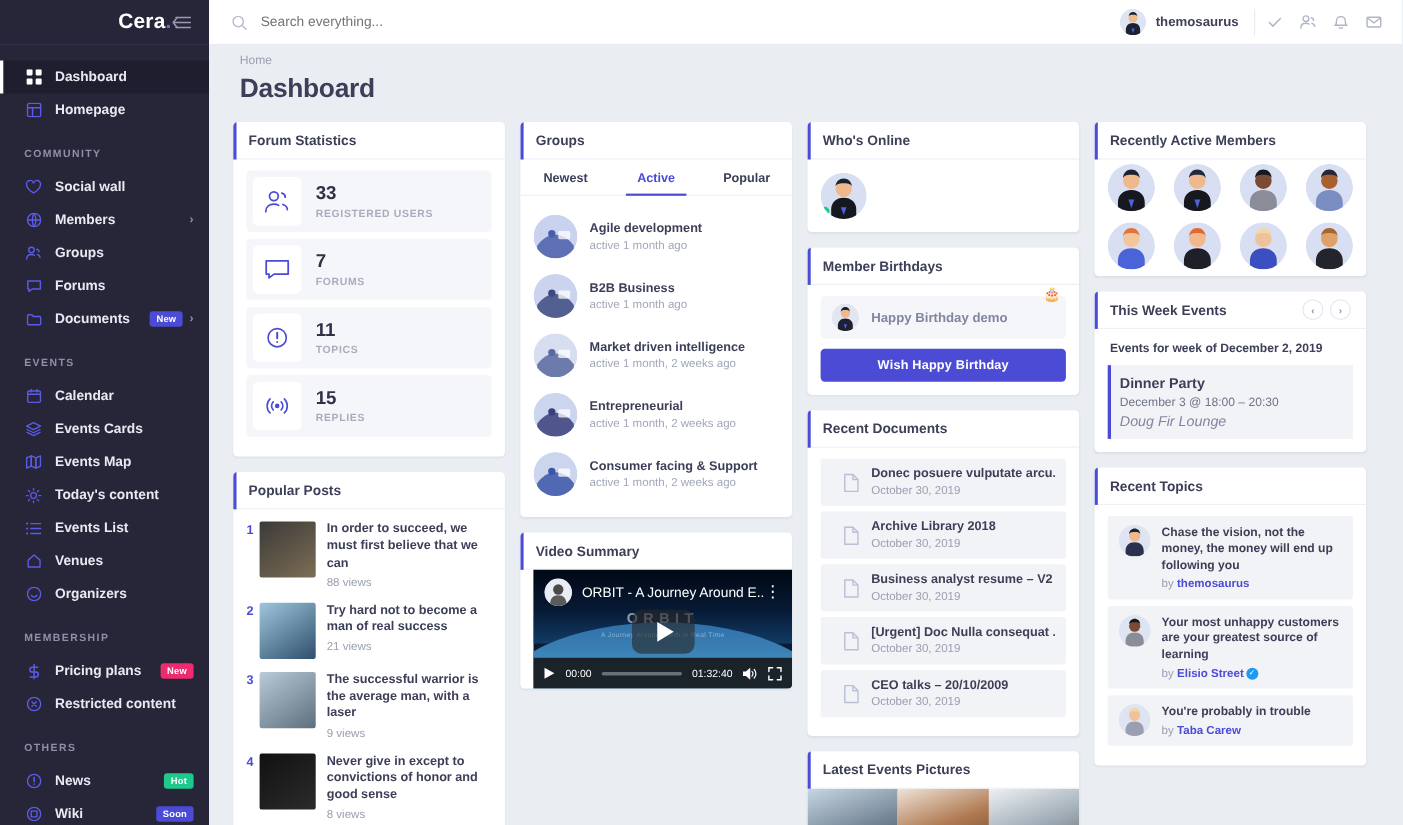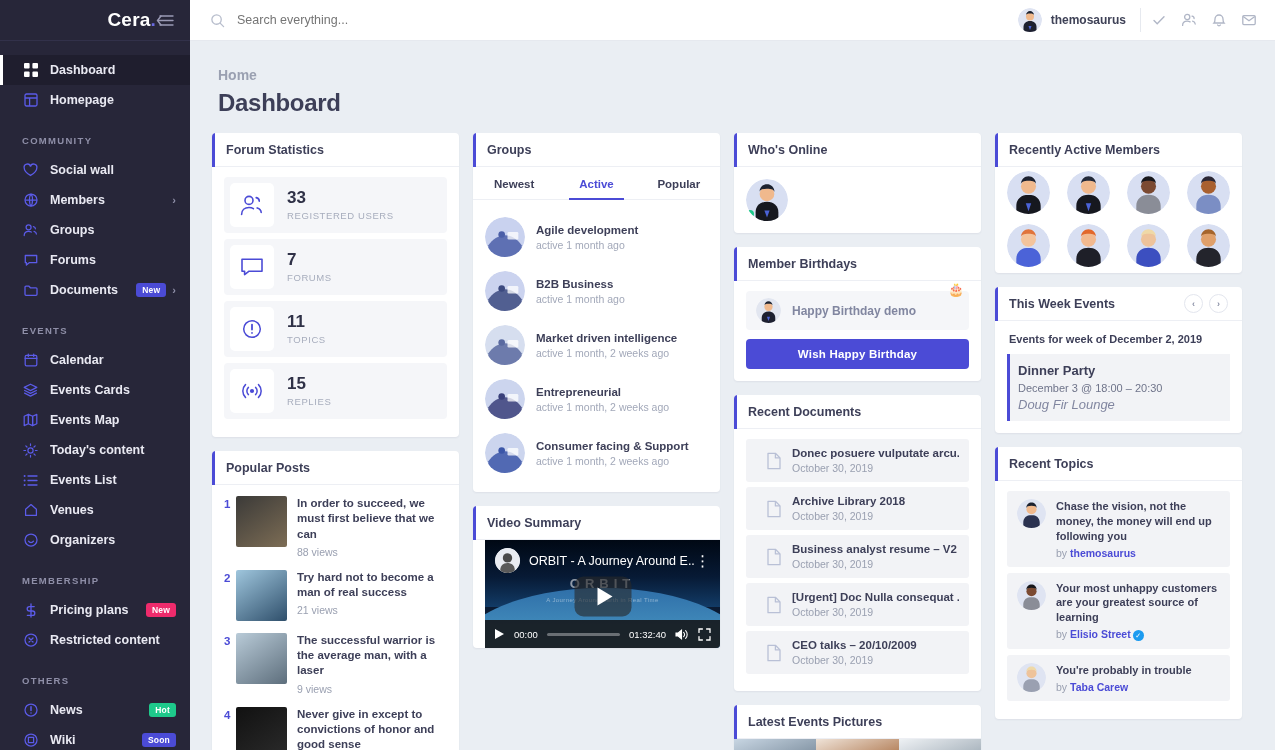--- a/index.html
+++ b/index.html
@@ -87,21 +87,21 @@
   .tb-search input {
     border: 0; outline: 0; font-size: 12.5px; color: #3b82f6;
     font-family: "Liberation Sans", sans-serif; width: 320px; background: transparent;
   }
   .tb-user { display: flex; align-items: center; padding-right: 14px; border-right: 1px solid #e6e9ef; margin-right: 10px; }
   .tb-user .nm { font-size: 12px; font-weight: bold; color: #3f4257; margin-left: 9px; }
   .tb-icons { display: flex; align-items: center; gap: 14px; color: #b0b6c6; }
   .tb-icons > span { cursor: pointer; display: flex; }
 
   .content { flex: 1; overflow: hidden; padding: 0 22px; }
-  .crumb { font-size: 14px; color: #9aa0b1; font-weight: bold; padding: 26px 0 0 6px; }
+  .crumb { font-size: 11px; color: #9aa0b1; font-weight: normal; padding: 8px 0 0 6px; }
   .ptitle { font-size: 24px; font-weight: bold; color: #3d3f58; padding: 6px 0 16px 6px; letter-spacing: -.3px; }
 
   .cols { display: flex; gap: 14px; align-items: flex-start; }
   .col { width: 247px; flex: 0 0 247px; }
 
   .card {
     background: #fff; border-radius: 4px; margin-bottom: 14px;
     box-shadow: 0 1px 2px rgba(40,50,80,.07);
     overflow: hidden; position: relative;
   }
@@ -121,21 +121,21 @@
   .stat {
     display: flex; align-items: center; background: #f5f6f9;
     border-radius: 4px; margin-bottom: 6px; padding: 6px;
   }
   .stat-ico {
     width: 44px; height: 44px; background: #fff; border-radius: 5px;
     display: flex; align-items: center; justify-content: center;
     color: #4b4bd6; flex: 0 0 44px; margin-right: 13px;
   }
   .stat-num { font-size: 17px; font-weight: bold; color: #2f3147; line-height: 1.05; }
-  .stat-lbl { font-size: 9.5px; font-weight: normal; color: #a7adbd; letter-spacing: .6px; margin-top: 3px; }
+  .stat-lbl { font-size: 9.5px; font-weight: bold; color: #a7adbd; letter-spacing: .6px; margin-top: 3px; }
 
   
   .pp { display: flex; padding: 5px 0 7px 0; }
   .pp-rank { font-size: 11.5px; font-weight: bold; color: #4b4bd6; width: 14px; flex:0 0 14px; padding-top:2px; }
   .pp-thumb { width: 51px; height: 51px; flex: 0 0 51px; border-radius: 2px; margin: 0 10px 0 -2px; }
   .pp-title { font-size: 11.5px; font-weight: bold; color: #3d3f58; line-height: 1.33; }
   .pp-views { font-size: 10.5px; color: #9aa0b1; margin-top: 4px; }
 
   
   .tabs { display: flex; border-bottom: 1px solid #edeff4; }

